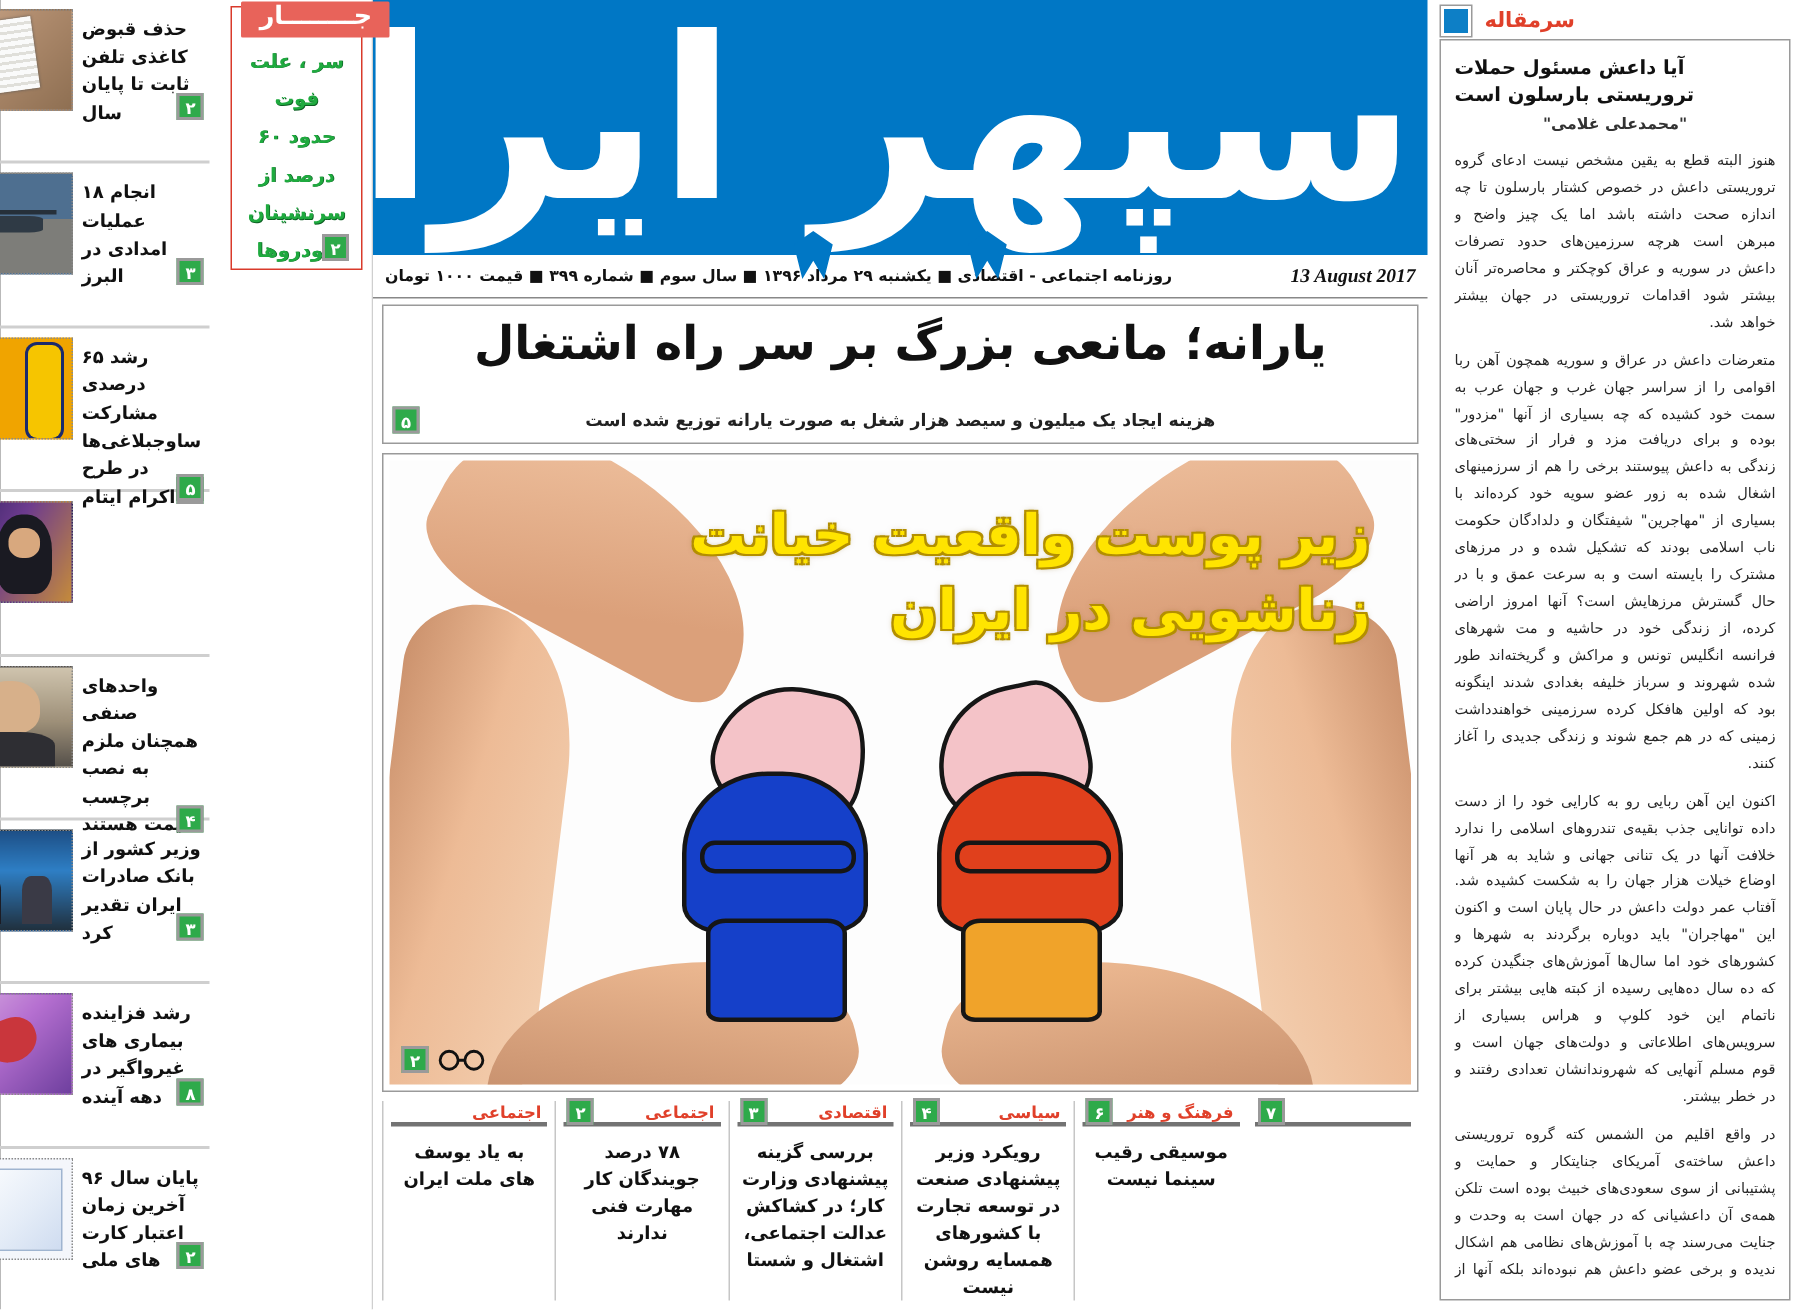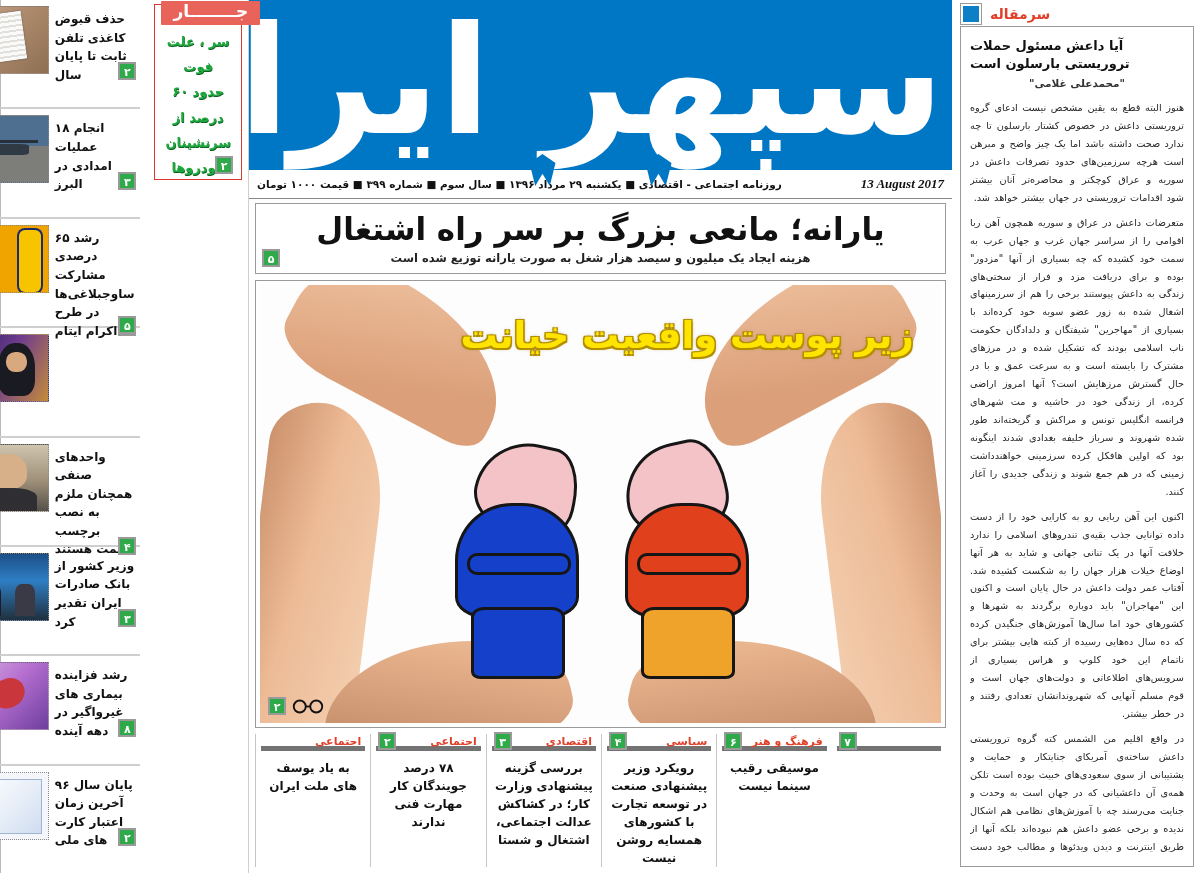--- a/index.html
+++ b/index.html
@@ -217,21 +217,21 @@
     direction:rtl;
     line-height:1.25;
     letter-spacing:-0.5px;
   }
   .subhead{
     text-align:center;
     font-size:11.5px;
     font-weight:bold;
     color:#222;
     direction:rtl;
-    margin-top:2px;
+    margin-top:24px;
   }
   .headline-badge{position:absolute;left:6px;bottom:6px;}
 
   .photo-box{
     margin:6px 6px 0 6px;
     border:1px solid #9a9a9a;
     background:#fff;
     padding:4px;
     flex:1;
     min-height:0;
@@ -354,21 +354,21 @@
     box-sizing:border-box;
     padding:0 5px;
   }
   .bcell:last-child{border-left:none;}
   .bcat{
     text-align:right;
     font-size:11px;font-weight:bold;
     color:#e0402a;
     direction:rtl;
     padding:1px 4px 2px 26px;
-    border-bottom:5px solid #737373;
+    border-bottom:3px solid #737373;
     position:relative;
     height:17px;
     box-sizing:border-box;
   }
   .bcat .badge{position:absolute;left:2px;top:-2px;}
   .btext{
     flex:1;
     text-align:center;
     direction:rtl;
     font-size:12px;
@@ -568,20 +568,21 @@
           <div class="fig fig-blue">
             <span class="head"></span>
             <span class="body"></span>
             <span class="arms"></span>
             <span class="legs"></span>
           </div>
         </div>
 
         <div class="photo-overlay">
           <div>زیر پوست واقعیت خیانت</div>
+          <div>زناشویی در ایران</div>
         </div>
 
         <span class="badge photo-badge">۲</span>
         <svg class="cuffs" viewBox="0 0 48 20">
           <circle cx="13" cy="10" r="8" fill="none" stroke="#111" stroke-width="2.5"></circle>
           <circle cx="35" cy="10" r="8" fill="none" stroke="#111" stroke-width="2.5"></circle>
           <line x1="21" y1="10" x2="27" y2="10" stroke="#111" stroke-width="2.5"></line>
         </svg>
       </div>
     </div>
@@ -642,21 +643,21 @@
     <div class="edit-top">
       <span class="blue-square">
           <i></i>
         </span>
       <span class="edit-label">سرمقاله</span>
     </div>
     <div class="edit-box">
       <div class="edit-title">آیا داعش مسئول حملات تروریستی بارسلون است</div>
       <div class="edit-author">"محمدعلی غلامی"</div>
       <div class="edit-body">
-        <p>هنوز البته قطع به یقین مشخص نیست ادعای گروه تروریستی داعش در خصوص کشتار بارسلون تا چه ندارد صحت داشته باشد اما یک چیز واضح و مبرهن است هرچه سرزمین‌های حدود تصرفات داعش در سوریه و عراق کوچکتر و محاصره‌تر آنان بیشتر شود اقدامات تروریستی در جهان بیشتر خواهد شد.</p>
+        <p>هنوز البته قطع به یقین مشخص نیست ادعای گروه تروریستی داعش در خصوص کشتار بارسلون تا چه اندازه صحت داشته باشد اما یک چیز واضح و مبرهن است هرچه سرزمین‌های حدود تصرفات داعش در سوریه و عراق کوچکتر و محاصره‌تر آنان بیشتر شود اقدامات تروریستی در جهان بیشتر خواهد شد.</p>
         <p>متعرضات داعش در عراق و سوریه همچون آهن ربا اقوامی را از سراسر جهان غرب و جهان عرب به سمت خود کشیده که چه بسیاری از آنها "مزدور" بوده و برای دریافت مزد و فرار از سختی‌های زندگی به داعش پیوستند برخی را هم از سرزمینهای اشغال شده به زور عضو سویه خود کرده‌اند با بسیاری از "مهاجرین" شیفتگان و دلدادگان حکومت ناب اسلامی بودند که تشکیل شده و در مرزهای مشترک را بایسته است و به سرعت عمق و با در حال گسترش مرزهایش است؟ آنها امروز اراضی کرده، از زندگی خود در حاشیه و مت شهرهای فرانسه انگلیس تونس و مراکش و گریخته‌اند طور شده شهروند و سرباز خلیفه بغدادی شدند اینگونه بود که اولین هافکل کرده سرزمینی خواهندداشت زمینی که در هم جمع شوند و زندگی جدیدی را آغاز کنند.</p>
         <p>اکنون این آهن ربایی رو به کارایی خود را از دست داده توانایی جذب بقیه‌ی تندروهای اسلامی را ندارد خلافت آنها در یک تنانی جهانی و شاید به هر آنها اوضاع خیلات هزار جهان را به شکست کشیده شد. آفتاب عمر دولت داعش در حال پایان است و اکنون این "مهاجران" باید دوباره برگردند به شهرها و کشورهای خود اما سال‌ها آموزش‌های جنگیدن کرده که ده سال ده‌هایی رسیده از کبته هایی بیشتر برای ناتمام این خود کلوپ و هراس بسیاری از سرویس‌های اطلاعاتی و دولت‌های جهان است و قوم مسلم آنهایی که شهروندانشان تعدادی رفتند و در خطر بیشتر.</p>
         <p>در واقع اقلیم من الشمس کته گروه تروریستی داعش ساخته‌ی آمریکای جنایتکار و حمایت و پشتیبانی از سوی سعودی‌های خبیث بوده است تلکن همه‌ی آن داعشیانی که در جهان است به وحدت و جنایت می‌رسند چه با آموزش‌های نظامی هم اشکال ندیده و برخی عضو داعش هم نبوده‌اند بلکه آنها از طریق اینترنت و دیدن ویدئوها و مطالب خود دست به کار شده و بنابر اجتهاد شخصی خود دست به جنایت می‌زنند و این یعنی پیچیده‌تر شدن راه‌اندازی کردن به هنگام به موقع تروریست ساده‌ترین شکل کرد خودرو و خیابانی پر از حمله با یک چاقو و بازارشان یک خودرو و خیابانی پر از آدم است ... مانده همان هم‌ل حادثه‌ای غم‌انگیزی که در بارسلون اتفاق افتاد.</p>
 
       </div>
     </div>
   </aside>
 
 </div>
 

